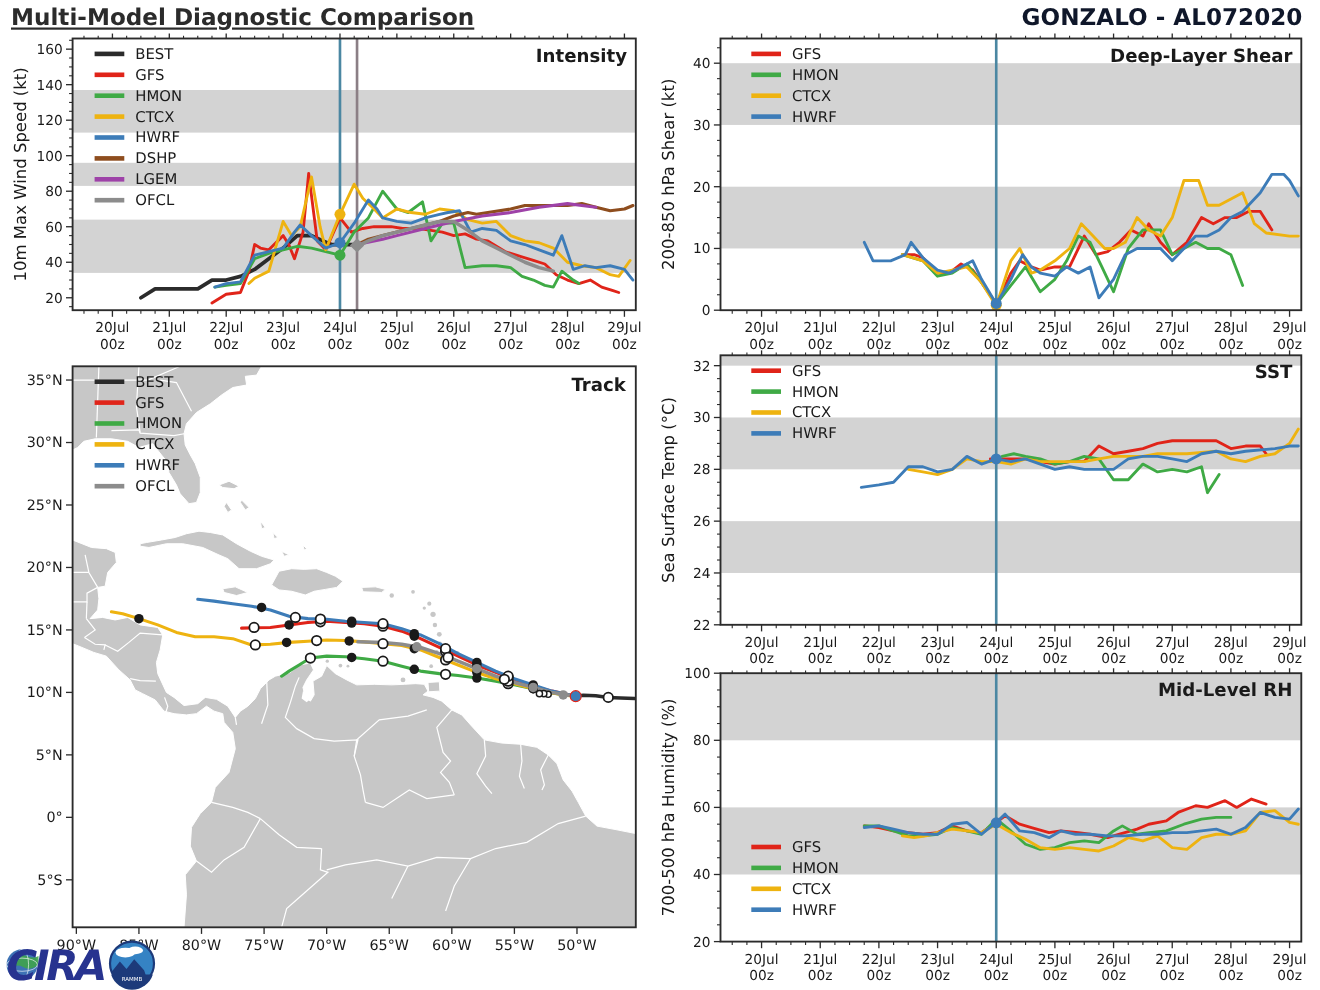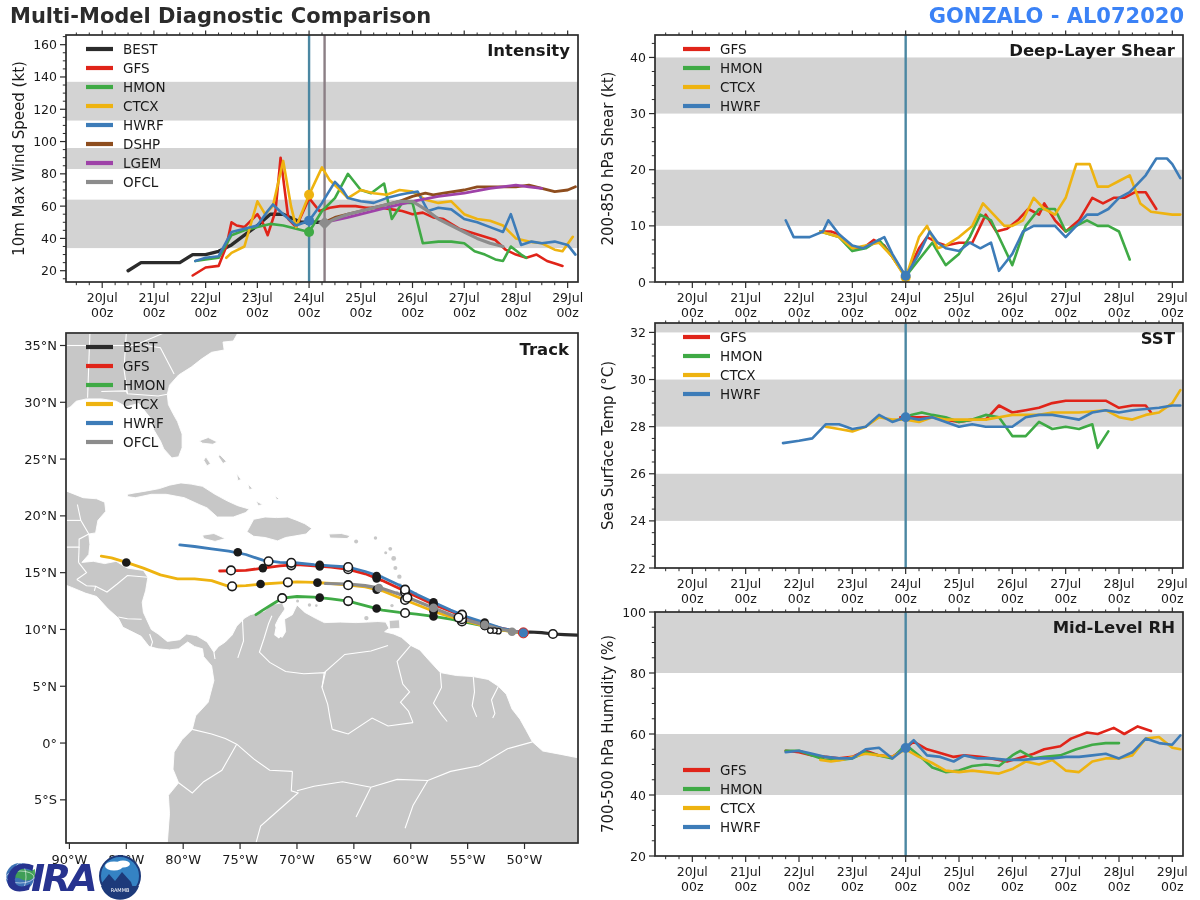--- a/index.html
+++ b/index.html
@@ -1,19 +1,19 @@
 <!DOCTYPE html>
 <html><head>
 <meta charset="utf-8">
 <style>
   html,body{margin:0;padding:0;background:#fff;}
   body{font-family:"DejaVu Sans","Liberation Sans",sans-serif;}
   #canvas{position:relative;width:1200px;height:900px;background:#fff;overflow:hidden;}
-  .fig-title{position:absolute;top:4px;left:10px;font-size:21px;font-weight:bold;color:#2b2b2b;}
-  .storm-title{position:absolute;top:4px;right:16px;font-size:21px;font-weight:bold;color:#3b82f6;}
+  .fig-title{position:absolute;top:4px;left:10px;font-size:21px;font-weight:bold;color:#2b2b2b;text-decoration:underline;}
+  .storm-title{position:absolute;top:4px;right:16px;font-size:21px;font-weight:bold;color:#0f172a;}
   #fig{position:absolute;left:0;top:0;}
   #logo{position:absolute;left:4px;top:850px;width:150px;height:50px;}
 </style>
 </head>
 <body>
 <div id="canvas">
 
 <div class="fig-title">Multi-Model Diagnostic Comparison</div>
 <div class="storm-title">GONZALO - AL072020</div>
 

